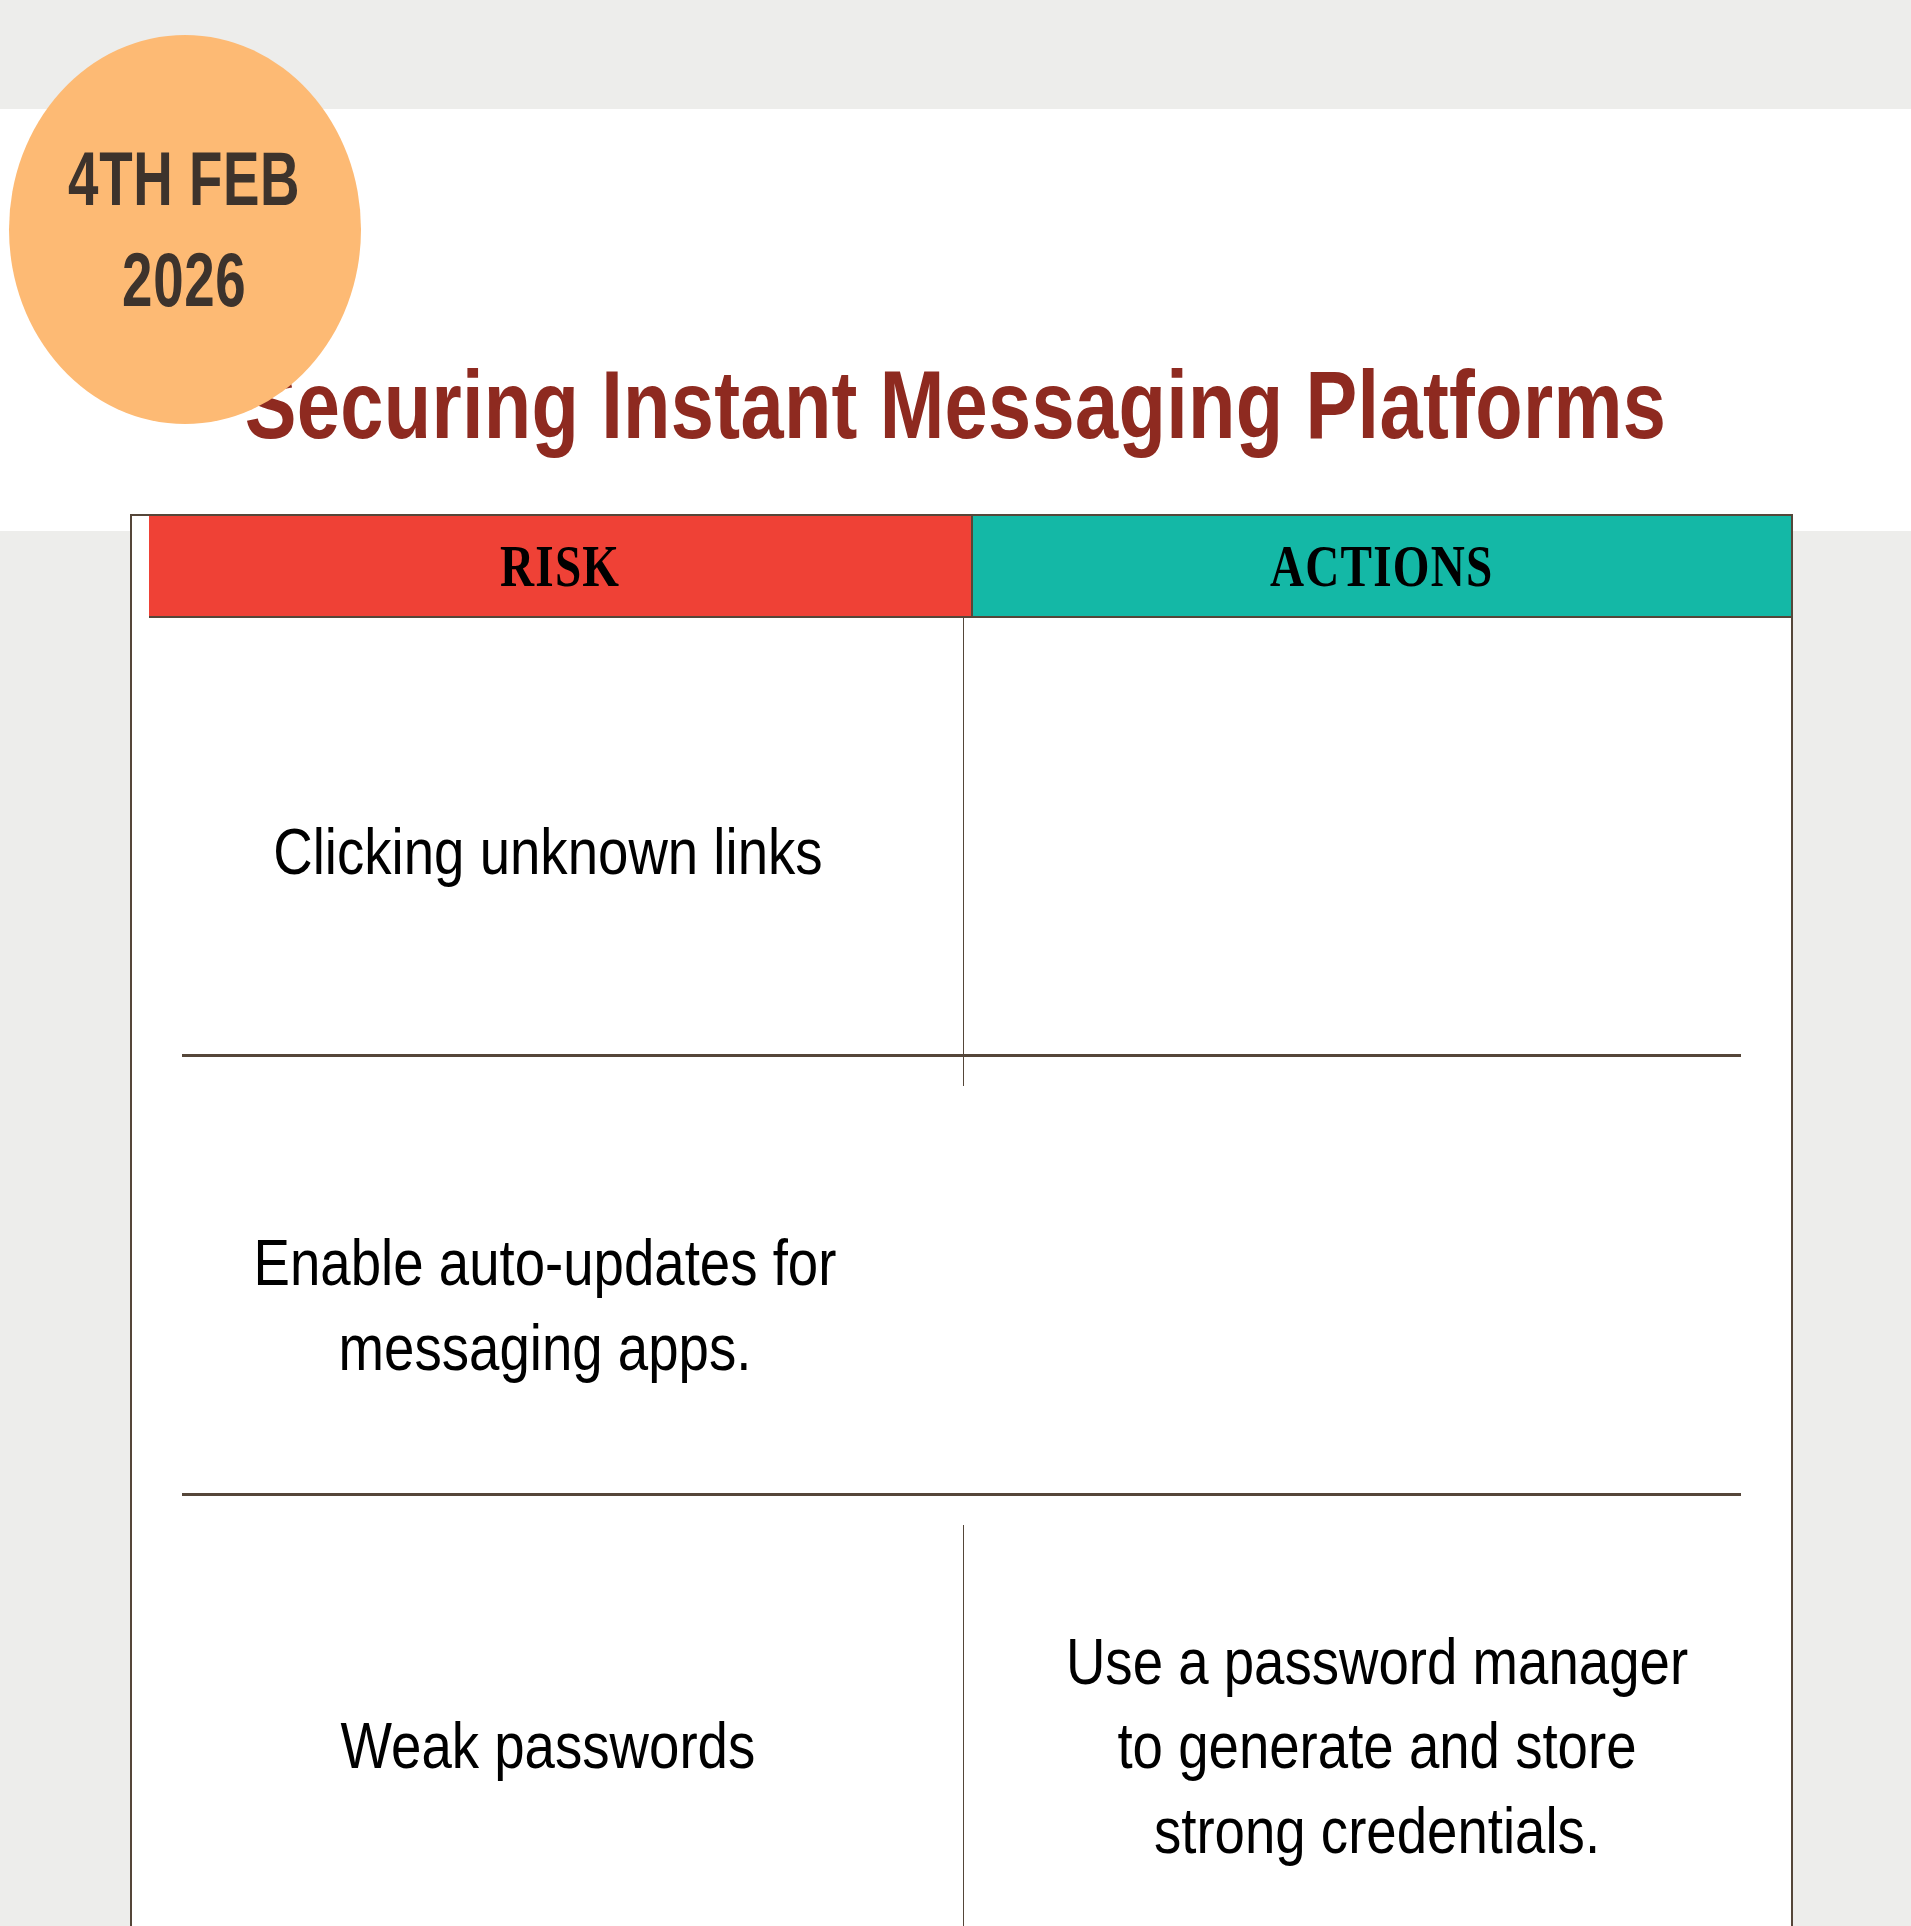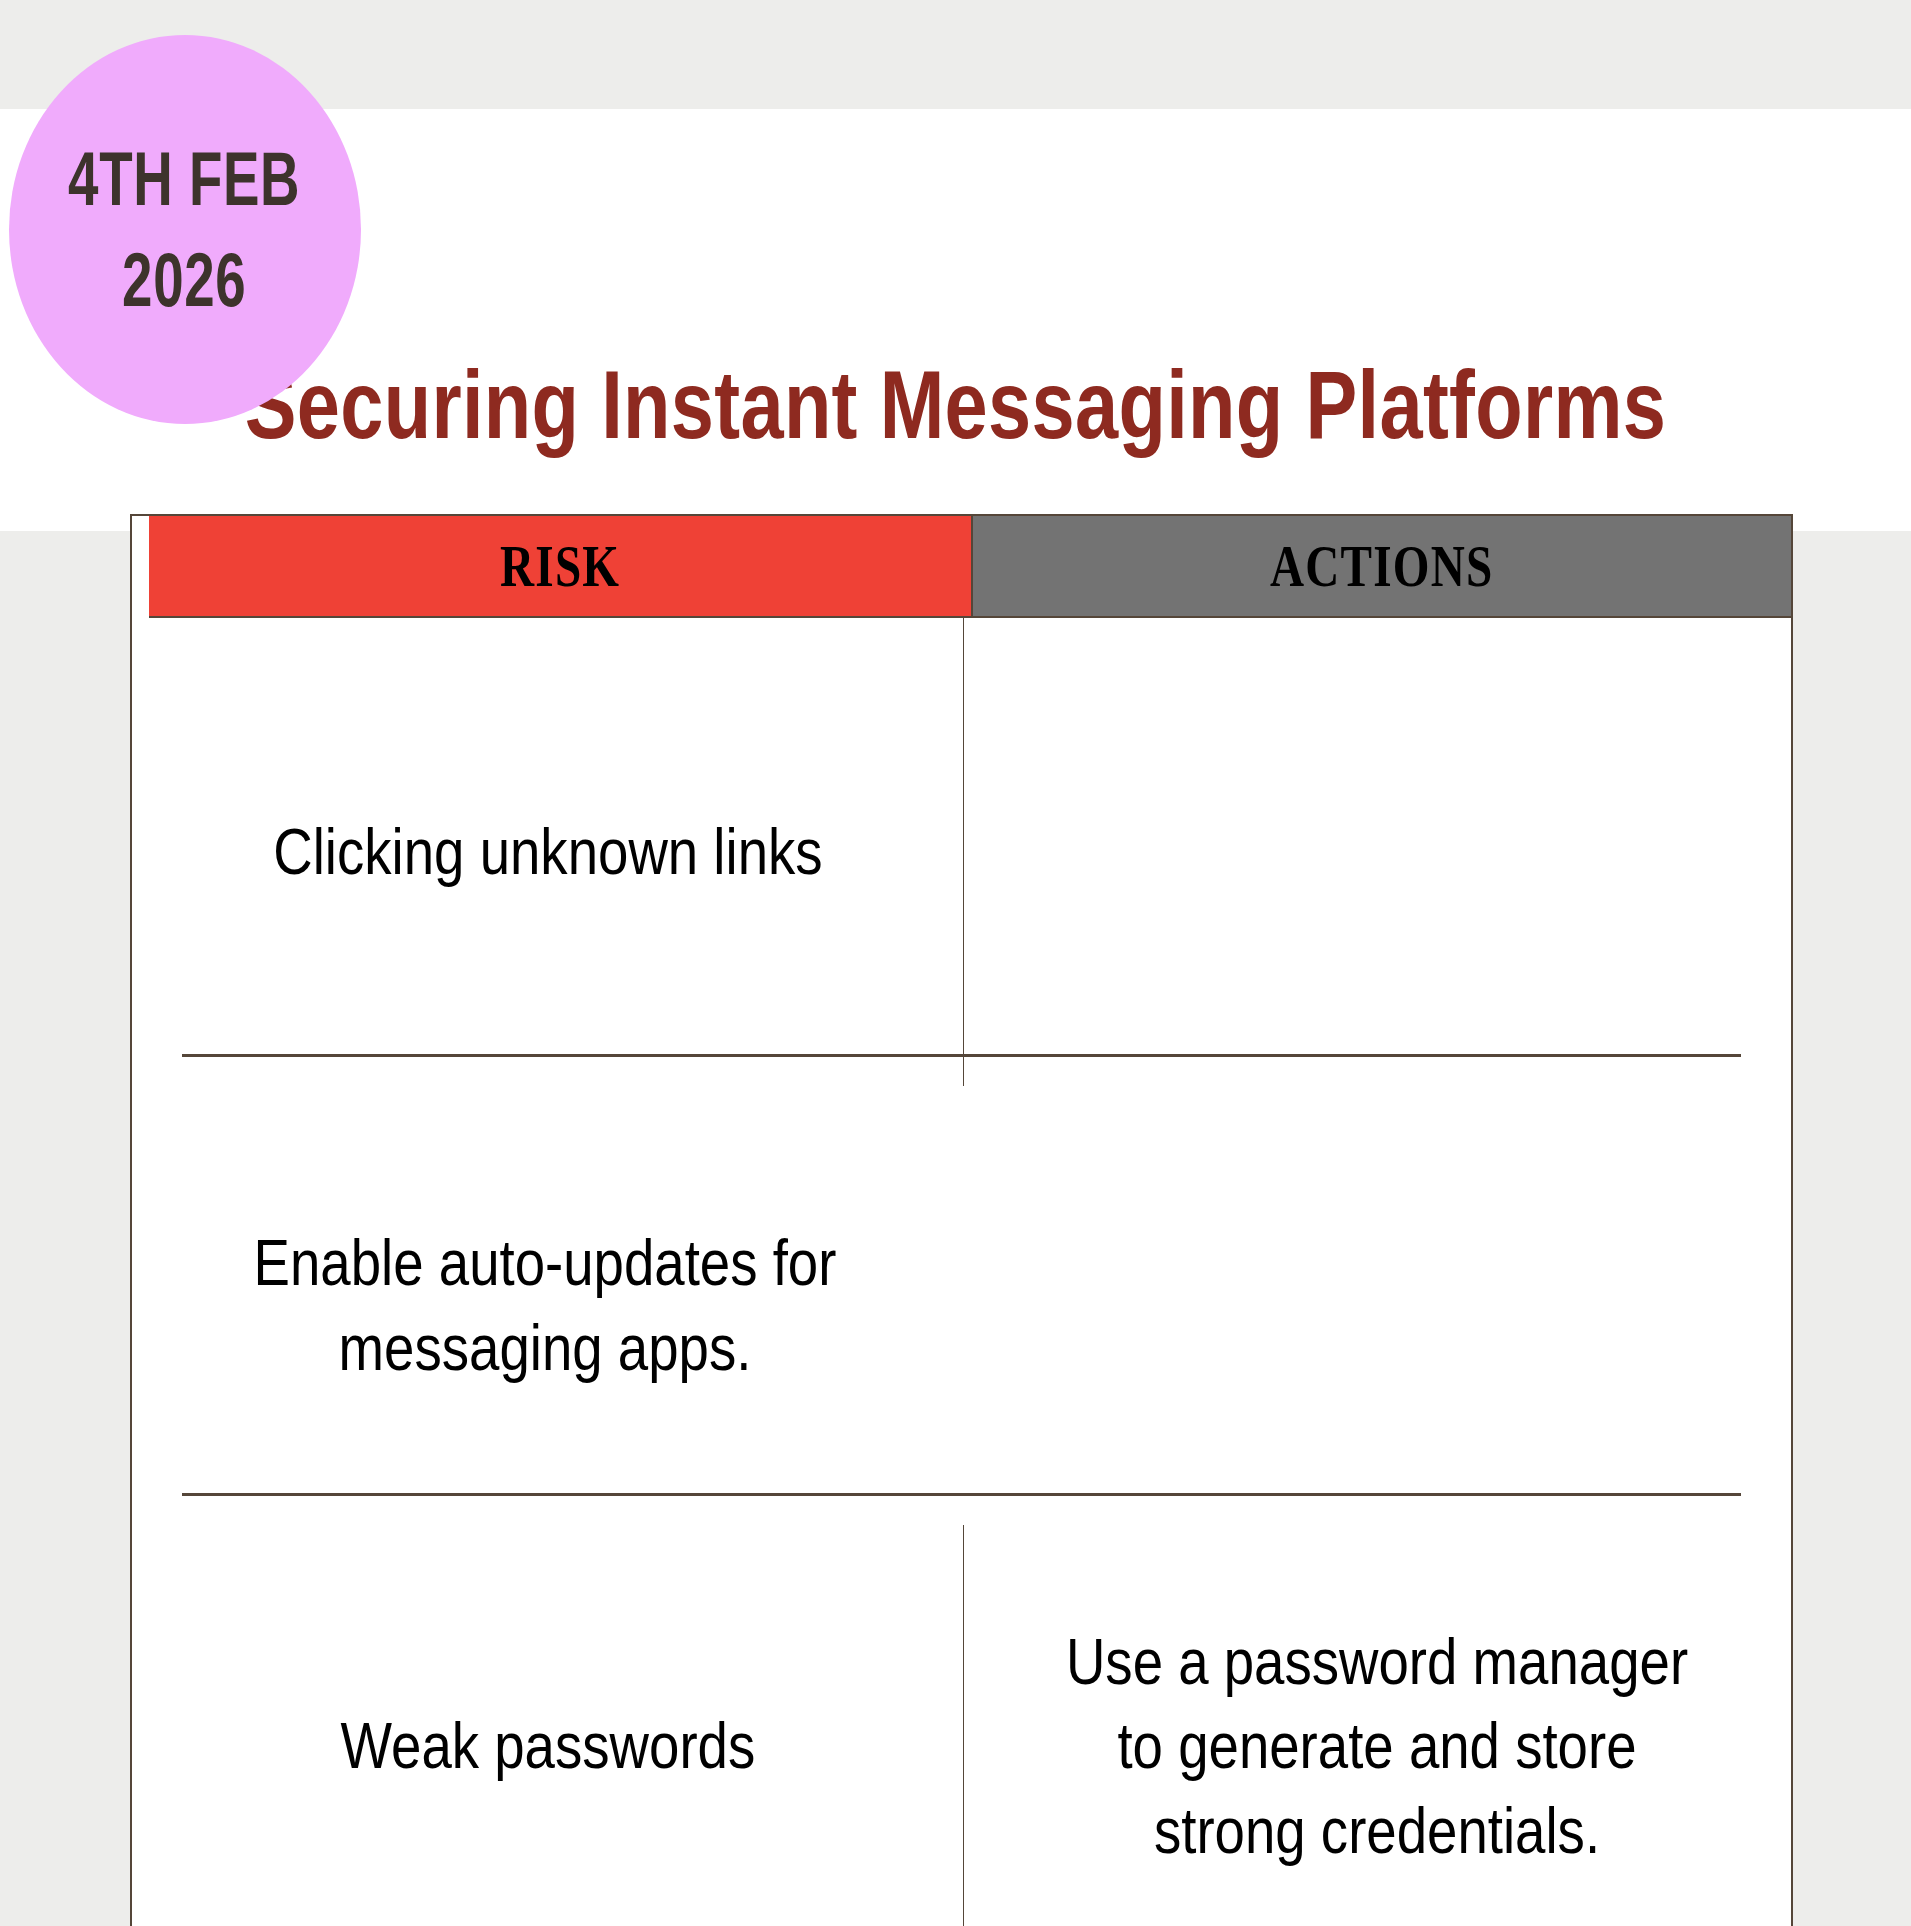--- a/index.html
+++ b/index.html
@@ -15,21 +15,21 @@
   .grey-left-block{
     position:absolute;left:0;top:141px;width:67px;height:339px;
     background:#cecac6;
   }
   .title-band{
     position:absolute;left:0;top:109px;width:1911px;height:422px;
     background:#ffffff;
   }
   .date-badge{
     position:absolute;left:8.5px;top:35px;width:352px;height:389px;
-    background:#f0abfc;border-radius:50%;
+    background:#fdba74;border-radius:50%;
     display:flex;flex-direction:column;align-items:center;justify-content:center;
     z-index:5;
   }
   .date-badge .d1,.date-badge .d2{
     color:#3d332c;
     font-family:"Liberation Sans",sans-serif;
     font-weight:bold;
     letter-spacing:0.8px;
     transform:scaleX(0.72);
     white-space:nowrap;
@@ -85,21 +85,21 @@
     display:flex;align-items:center;justify-content:center;
     box-sizing:border-box;
   }
   .th-risk{
     width:832px;background:#ef4136;
     border-right:2.7px solid #554639;
     border-bottom:2.7px solid #554639;
     margin-left:17px;
   }
   .th-actions{
-    width:826px;background:#737373;
+    width:826px;background:#14b8a6;
     border-bottom:2.7px solid #554639;
   }
   .th span{
     font-family:"Liberation Serif",serif;
     font-weight:bold;font-size:59px;color:#000;
     transform:scaleX(0.80);white-space:nowrap;letter-spacing:1.5px;
   }
 
   .tbl-body{position:relative;width:100%;height:1749px;}
   .trow{display:flex;width:100%;position:relative;box-sizing:border-box;}

